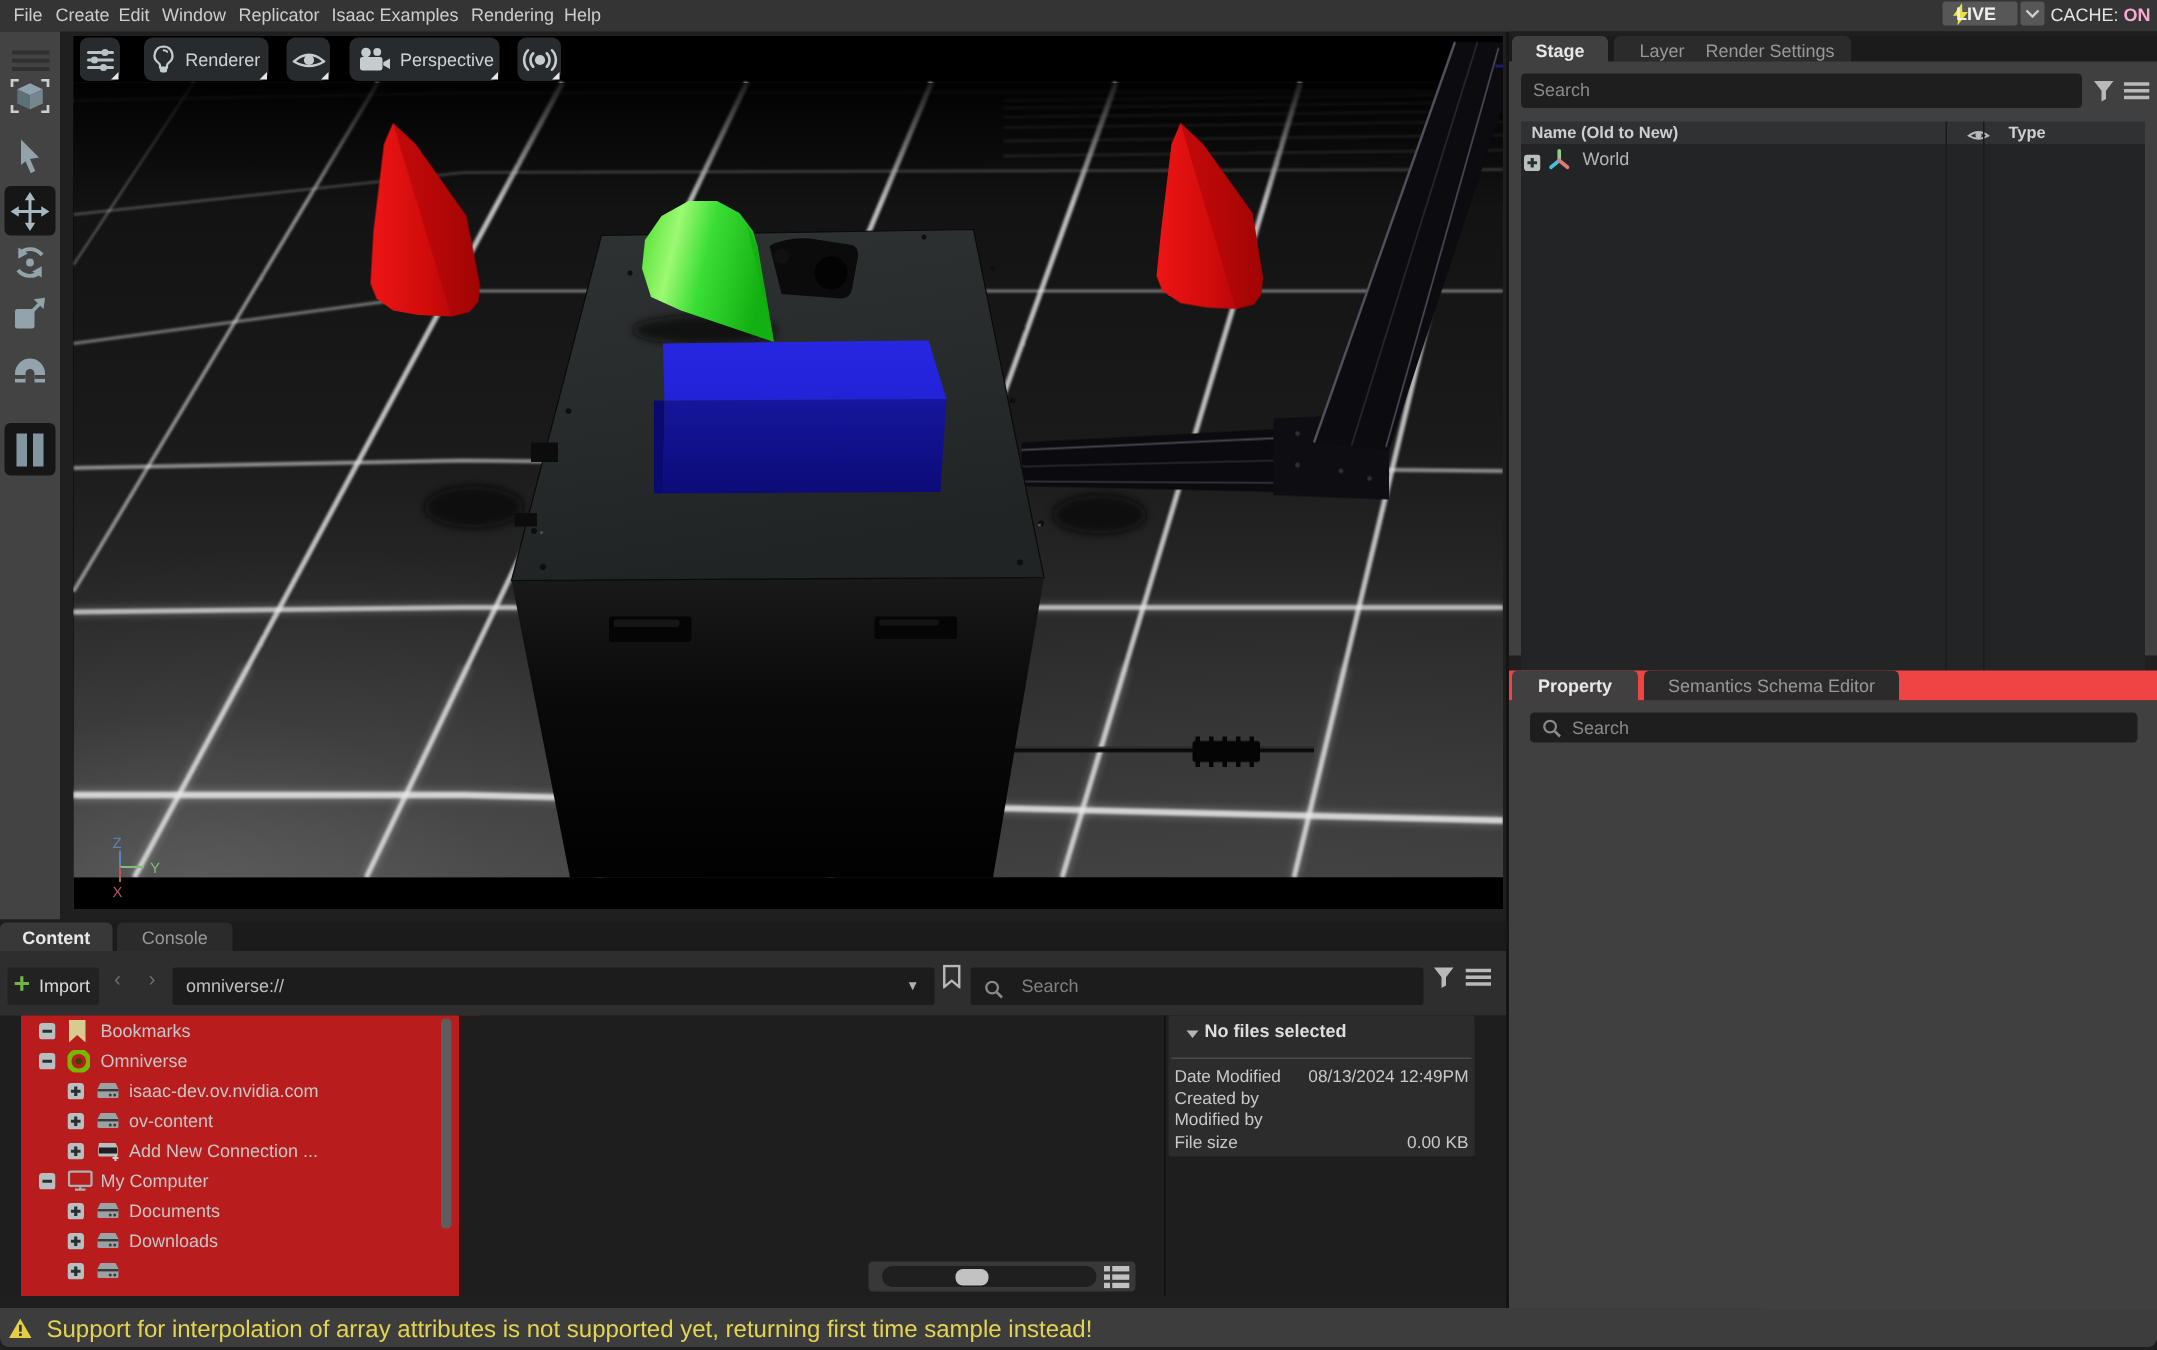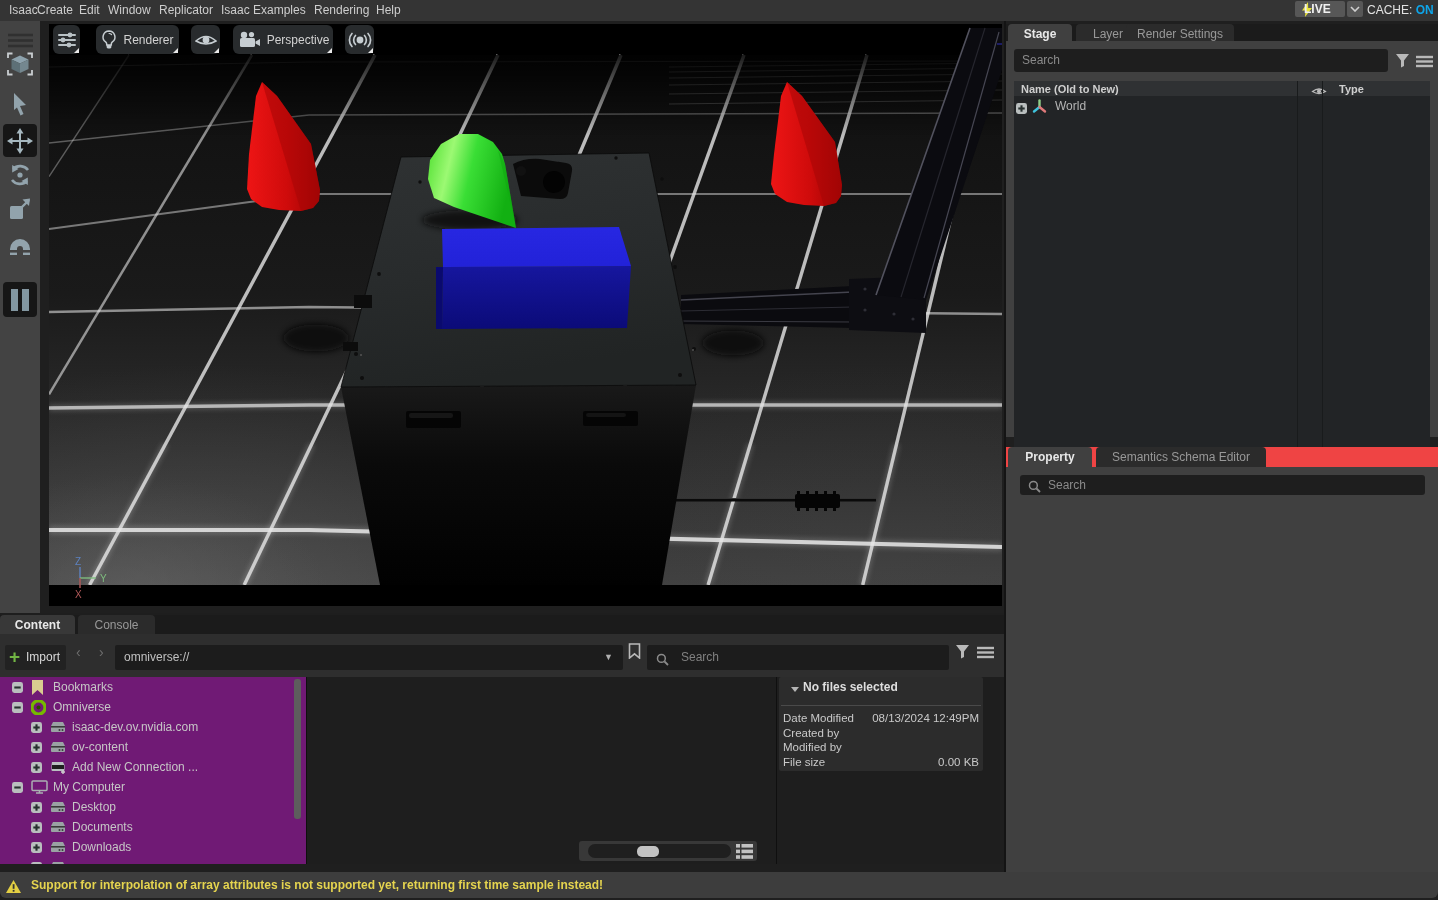--- a/index.html
+++ b/index.html
@@ -4,21 +4,21 @@
 html,body { width:1438px; height:900px; overflow:hidden; background:#1f1f1f;
   font-family:"Liberation Sans", sans-serif; -webkit-font-smoothing:antialiased; }
 #menubar { position:absolute; left:0; top:0; width:1438px; height:21px; background:#343434;
   color:#cdcdcd; font-size:12px; line-height:21px; }
 #menubar span.mi { position:absolute; top:0; }
 #livebtn { position:absolute; left:1295px; top:1px; width:50px; height:16px; background:#575757;
   border-radius:2px; color:#f0f0f0; font-size:12px; font-weight:bold; line-height:16px; }
 #livechev { position:absolute; left:1347px; top:1px; width:16px; height:16px; background:#575757;
   border-radius:2px; color:#ddd; font-size:9px; text-align:center; line-height:15px; }
 #cache { position:absolute; left:1367px; top:0; font-size:12px; color:#e3e3e3; line-height:21px; white-space:nowrap; }
-#cache b { color:#0ea5e9; font-weight:bold; }
+#cache b { color:#f9a8d4; font-weight:bold; }
 #toolbar { position:absolute; left:0; top:21px; width:40px; height:592px; background:#434343; }
 .tb { position:absolute; left:0; width:40px; display:flex; justify-content:center; }
 .tbact { position:absolute; left:3px; width:34px; background:#161616; border-radius:4px;
   display:flex; justify-content:center; align-items:center; }
 #viewport { position:absolute; left:49px; top:24px; width:953px; height:582px; background:#000; }
 .vbtn { position:absolute; top:1px; height:29px; background:rgba(42,45,47,0.96); border-radius:6px;
   display:flex; align-items:center; justify-content:center; color:#d2d2d2; font-size:12px; }
 .vbtn .vtxt { margin-left:6px; }
 .vic { display:flex; align-items:center; }
 .notch { position:absolute; right:1px; bottom:1px; width:0; height:0;
@@ -36,39 +36,39 @@
 #stagerows { position:absolute; left:8px; top:55px; width:416px; height:361px; background:#222426; }
 .srow { position:relative; height:20px; line-height:20px; color:#b5b5b5; font-size:12px; }
 .colsep { position:absolute; top:0; width:1px; height:376px; background:#191b1c; }
 #propbody { position:absolute; left:0; top:446px; width:432px; height:405px; background:#404040; }
 
 #cpanel { position:absolute; left:0; top:613px; width:1005px; height:251px; background:#1e1e1e;padding-left:16px; }
 #ctabs { position:absolute; left:0; top:2px; width:1005px; height:20px; background:#1b1b1b; }
 #ctoolbar { position:absolute; left:0; top:21px; width:1005px; height:43px; background:#2e2e2e; }
 .cfield { position:absolute; top:11px; height:25px; background:#1c1c1c; border-radius:2px;
   color:#c0c0c0; font-size:12px; line-height:24px; }
-#ctree { position:absolute; left:0; top:64px; width:306px; height:187px; background:#701a75; overflow:hidden; }
+#ctree { position:absolute; left:14px; top:64px; width:306px; height:187px; background:#b91c1c; overflow:hidden; }
 .trow { height:20px; display:flex; align-items:center; color:#c6c6c6; font-size:12px; }
 .texp { width:13px; display:flex; align-items:center; flex:none; }
 .tico { width:22px; display:flex; align-items:center; flex:none; margin-left:6px; }
 .tlab { white-space:nowrap; }
 #cmid { position:absolute; left:307px; top:64px; width:469px; height:187px; background:#1e1e1e; }
 #cinfo { position:absolute; left:777px; top:64px; width:228px; height:187px; background:#1e1e1e; }
 #infocard { position:absolute; left:2px; top:0px; width:204px; height:94px; background:#2c2c2c; border-radius:2px;
   font-size:11.5px; color:#c9c9c9; }
 .irow { position:relative; height:14.6px; line-height:14.6px; margin:0 4px; }
 #statusbar { position:absolute; left:0; top:872px; width:1438px; height:26px; background:#3d3d3d;
   border-radius:0 0 6px 6px; }
-#statusbar .wtxt { position:absolute; left:31px; top:6px; font-size:12px; font-weight:bold; color:#e5d44f; }
+#statusbar .wtxt { position:absolute; left:31px; top:6px; font-size:16px; font-weight:normal; color:#e5d44f; }
 .vline { position:absolute; width:1px; background:#141414; }
 .scroll { position:absolute; background:#5d5d5d; border-radius:3px; }
 </style></head>
 <body>
 <div id="menubar">
- <span class="mi" style="left:9px">Isaac</span>
+ <span class="mi" style="left:9px">File</span>
  <span class="mi" style="left:37px">Create</span>
  <span class="mi" style="left:79px">Edit</span>
  <span class="mi" style="left:108px">Window</span>
  <span class="mi" style="left:159px">Replicator</span>
  <span class="mi" style="left:221px">Isaac&nbsp;Examples</span>
  <span class="mi" style="left:314px">Rendering</span>
  <span class="mi" style="left:376px">Help</span>
  <div id="livebtn">
       <span style="position:absolute;left:7px;top:1px"><svg width="10" height="15" viewBox="0 0 10 15">
           <path d="M6 0 L0 8.5 h3.5 L3 15 L10 6 H6.2 Z" fill="#e8e23c"></path>
@@ -615,38 +615,20 @@
           </svg>
         </span>
         <span class="tico">
           <svg width="16" height="12" viewBox="0 0 16 12">
             <path d="M3 1 h10 l2 4 v5 a1 1 0 0 1 -1 1 h-12 a1 1 0 0 1 -1 -1 v-5 Z" fill="#9aa2a4"></path>
             <rect x="1" y="5" width="14" height="1.6" fill="#3a3a3a"></rect>
             <circle cx="9.5" cy="9" r="1" fill="#3a3a3a"></circle>
             <circle cx="12.5" cy="9" r="1" fill="#3a3a3a"></circle>
           </svg>
         </span>
-        <span class="tlab">Desktop</span>
-      </div>
-      <div class="trow" style="padding-left:31px">
-        <span class="texp">
-          <svg width="11" height="11" viewBox="0 0 11 11">
-            <rect width="11" height="11" rx="2.4" fill="#b9bebe"></rect>
-            <line x1="2.3" y1="5.5" x2="8.7" y2="5.5" stroke="#27302f" stroke-width="2.1"></line>
-            <line x1="5.5" y1="2.3" x2="5.5" y2="8.7" stroke="#27302f" stroke-width="2.1"></line>
-          </svg>
-        </span>
-        <span class="tico">
-          <svg width="16" height="12" viewBox="0 0 16 12">
-            <path d="M3 1 h10 l2 4 v5 a1 1 0 0 1 -1 1 h-12 a1 1 0 0 1 -1 -1 v-5 Z" fill="#9aa2a4"></path>
-            <rect x="1" y="5" width="14" height="1.6" fill="#3a3a3a"></rect>
-            <circle cx="9.5" cy="9" r="1" fill="#3a3a3a"></circle>
-            <circle cx="12.5" cy="9" r="1" fill="#3a3a3a"></circle>
-          </svg>
-        </span>
         <span class="tlab">Documents</span>
       </div>
       <div class="trow" style="padding-left:31px">
         <span class="texp">
           <svg width="11" height="11" viewBox="0 0 11 11">
             <rect width="11" height="11" rx="2.4" fill="#b9bebe"></rect>
             <line x1="2.3" y1="5.5" x2="8.7" y2="5.5" stroke="#27302f" stroke-width="2.1"></line>
             <line x1="5.5" y1="2.3" x2="5.5" y2="8.7" stroke="#27302f" stroke-width="2.1"></line>
           </svg>
         </span>

